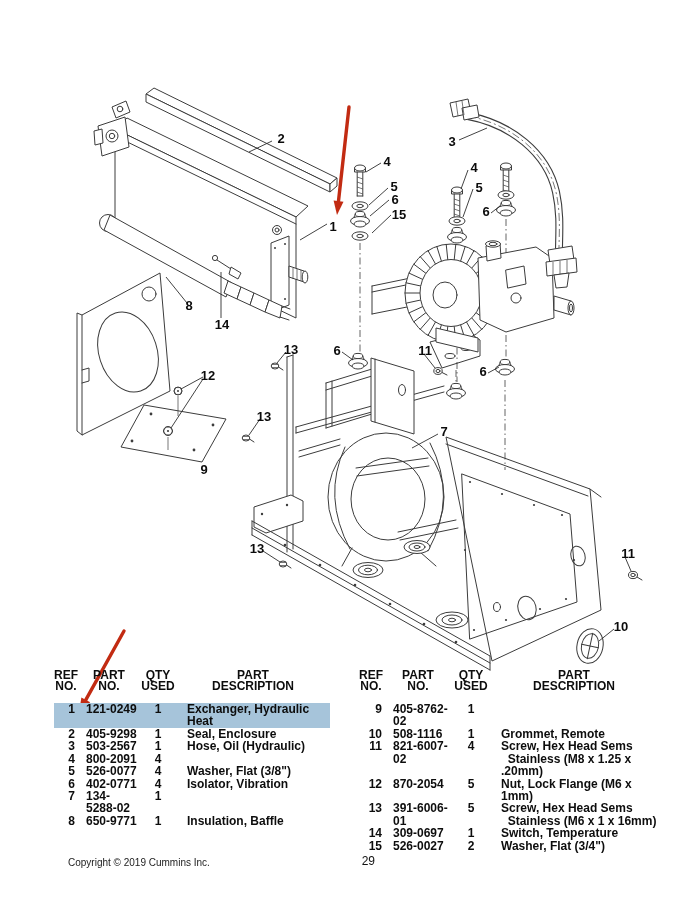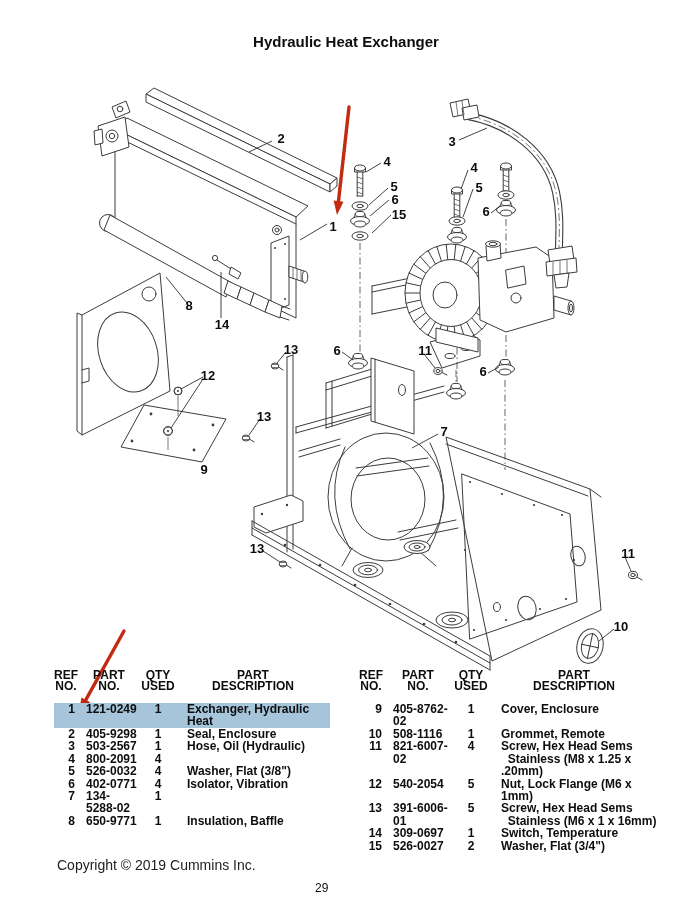--- a/index.html
+++ b/index.html
@@ -22,30 +22,29 @@
   .tbody{margin-top:11px;}
   .trow{display:grid;line-height:12.45px;}
   .tl .thead,.tl .trow{grid-template-columns:24px 62px 36px 154px;}
   .tr2 .thead,.tr2 .trow{grid-template-columns:28px 66px 40px 166px;}
   .c-ref{text-align:right;padding-right:3px;}
   .c-part{padding-left:8px;}
   .c-qty{text-align:center;}
   .tl .c-desc{padding-left:11px;white-space:pre-wrap;}
   .tr2 .c-desc{padding-left:10px;white-space:pre-wrap;}
   .hl{background:#a6c4da;}
-  .footer-copy{position:absolute;left:57px;top:857px;font-size:14px;color:#222;}
-  .footer-page{position:absolute;left:315px;top:881px;width:60px;text-align:left;font-size:12px;color:#111;}
+  .footer-copy{position:absolute;left:68px;top:857px;font-size:10px;color:#222;}
+  .footer-page{position:absolute;left:315px;top:854px;width:60px;text-align:right;font-size:12px;color:#111;}
 </style>
 </head>
 <body>
 
 <div class="page">
 
   <div class="title">
-    <div>Hydraulic Heat Exchanger</div>
   </div>
 
   <svg class="overlay" width="692" height="900" viewBox="0 0 692 900">
 
     <g>
 
       <path class="ln" d="M287,357 V552 M293,355 V549 M287,357 L293,355"></path>
       <path class="wf" d="M254,507 L291,495 L303,501 L303,521 L266,533 L254,527 Z"></path>
       <circle class="dot" cx="262" cy="514" r="1.2"></circle>
         <circle class="dot" cx="287" cy="505" r="1.2"></circle>
@@ -410,21 +409,21 @@
         <span class="c-qty">1</span>
         <span class="c-desc">Hose, Oil (Hydraulic)</span>
       </div>
       <div class="trow">
         <span class="c-ref">4</span>
         <span class="c-part">800-2091</span>
         <span class="c-qty">4</span>
       </div>
       <div class="trow">
         <span class="c-ref">5</span>
-        <span class="c-part">526-0032</span>
+        <span class="c-part">526-0077</span>
         <span class="c-qty">4</span>
         <span class="c-desc">Washer, Flat (3/8")</span>
       </div>
       <div class="trow">
         <span class="c-ref">6</span>
         <span class="c-part">402-0771</span>
         <span class="c-qty">4</span>
         <span class="c-desc">Isolator, Vibration</span>
       </div>
       <div class="trow">
@@ -450,38 +449,37 @@
       <span>QTY
 USED</span>
       <span>PART
 DESCRIPTION</span>
     </div>
     <div class="tbody">
       <div class="trow">
         <span class="c-ref">9</span>
         <span class="c-part">405-8762-02</span>
         <span class="c-qty">1</span>
-        <span class="c-desc">Cover, Enclosure</span>
       </div>
       <div class="trow">
         <span class="c-ref">10</span>
         <span class="c-part">508-1116</span>
         <span class="c-qty">1</span>
         <span class="c-desc">Grommet, Remote</span>
       </div>
       <div class="trow">
         <span class="c-ref">11</span>
         <span class="c-part">821-6007-02</span>
         <span class="c-qty">4</span>
         <span class="c-desc">Screw, Hex Head Sems
   Stainless (M8 x 1.25 x .20mm)</span>
       </div>
       <div class="trow">
         <span class="c-ref">12</span>
-        <span class="c-part">540-2054</span>
+        <span class="c-part">870-2054</span>
         <span class="c-qty">5</span>
         <span class="c-desc">Nut, Lock Flange (M6 x 1mm)</span>
       </div>
       <div class="trow">
         <span class="c-ref">13</span>
         <span class="c-part">391-6006-01</span>
         <span class="c-qty">5</span>
         <span class="c-desc">Screw, Hex Head Sems
   Stainless (M6 x 1 x 16mm)</span>
       </div>

